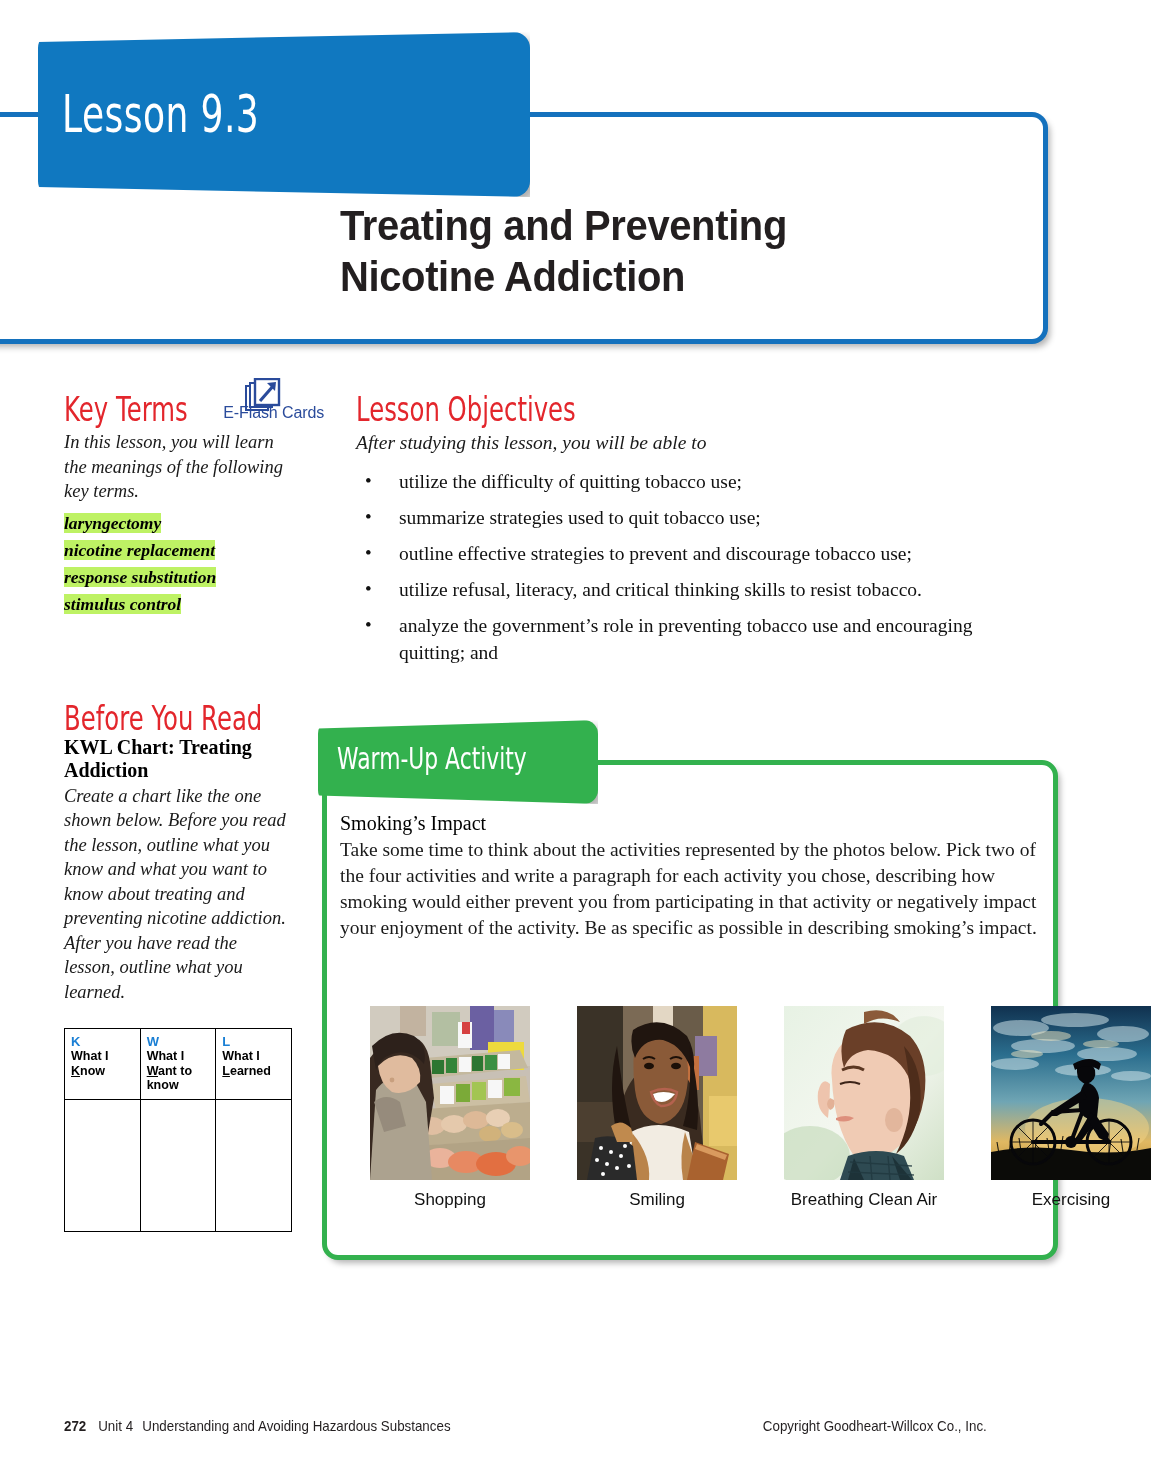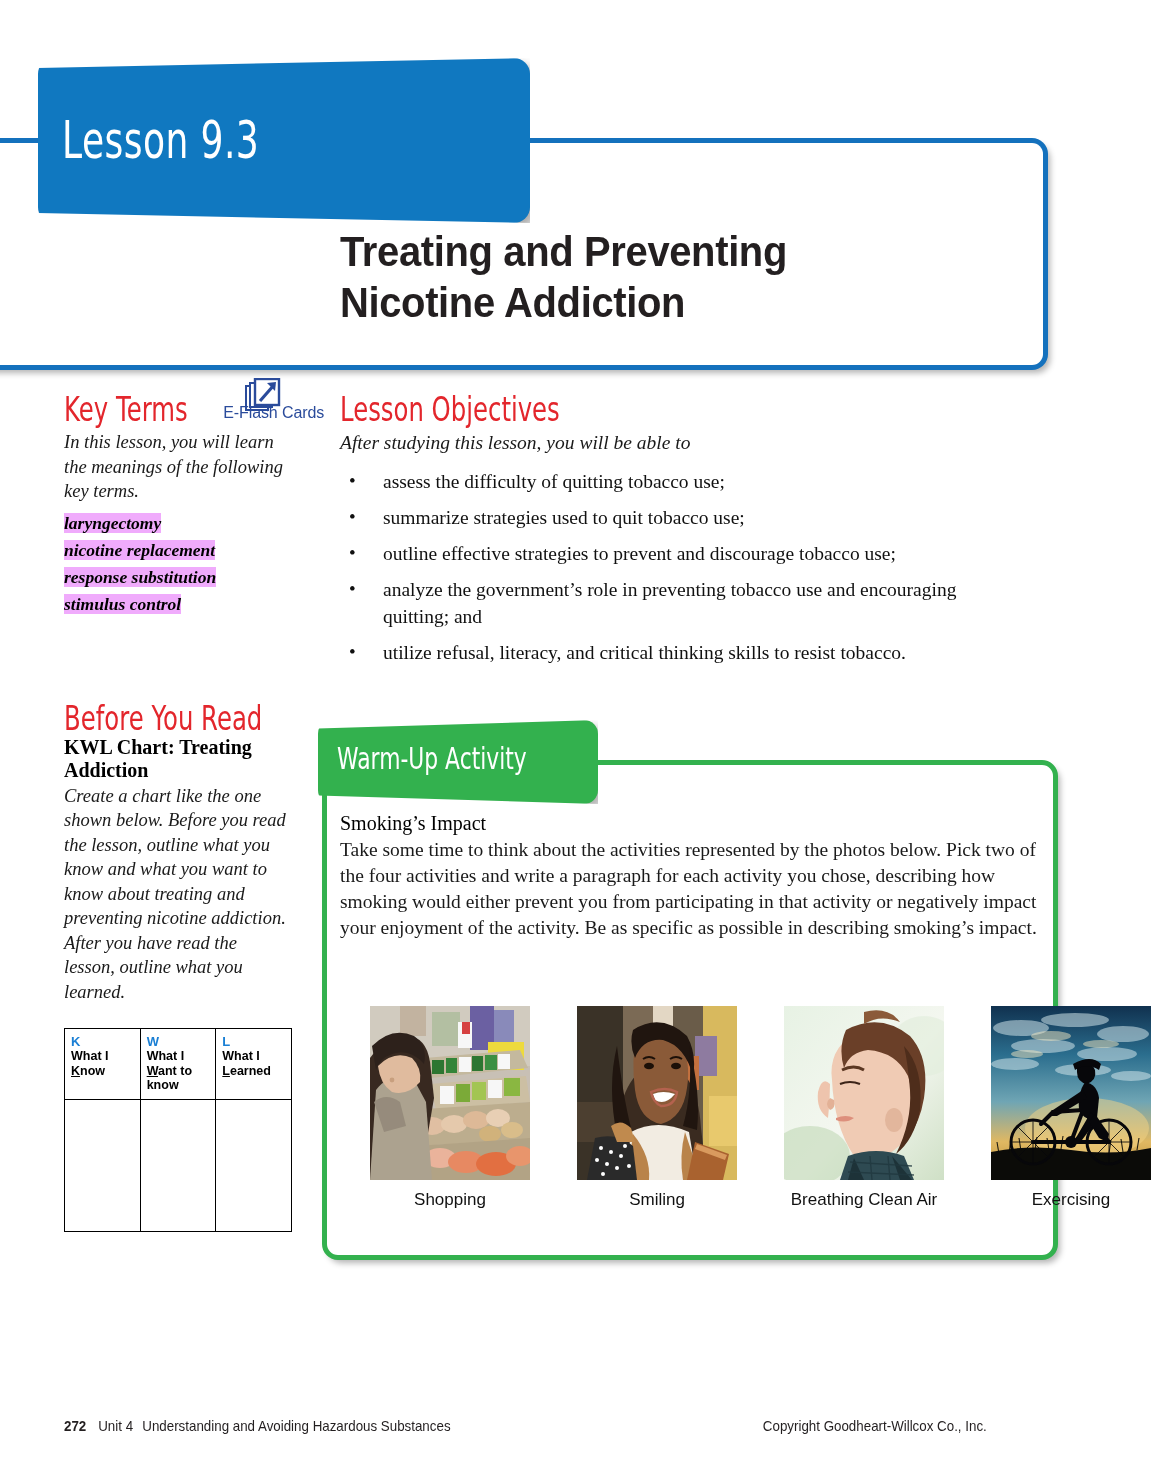--- a/index.html
+++ b/index.html
@@ -14,21 +14,20 @@
     font-family: "Liberation Serif", serif;
     overflow: hidden;
   }
 
   
   #header-zone {
     position: absolute;
     left: 0; top: 0;
     width: 1000px;
     height: 370px;
-    margin-top: 26px;
   }
   .blue-frame {
     position: absolute;
     left: -30px;
     top: 112px;
     width: 1078px;
     height: 232px;
     border: 5px solid #1471bd;
     border-left: none;
     border-top-right-radius: 16px;
@@ -131,21 +130,21 @@
     line-height: 24.5px;
     color: #1a1a1a;
   }
   .keyterm {
     font-family: "Liberation Serif", serif;
     font-style: italic;
     font-weight: bold;
     font-size: 17.5px;
     line-height: 22px;
     color: #000;
-    background: #f0abfc;
+    background: #bef264;
     display: inline;
     box-decoration-break: clone;
     -webkit-box-decoration-break: clone;
   }
   .keyterm-line { margin-top: 5px; }
 
   #before-you-read { margin-top: 86px; }
   .bold-serif-sub {
     font-family: "Liberation Serif", serif;
     font-weight: bold;
@@ -178,21 +177,21 @@
     font-weight: bold;
     font-size: 13px;
     line-height: 15px;
   }
   .kwl-body-row td { height: 120px; }
   .ul { text-decoration: underline; }
 
   
   #objectives {
     position: absolute;
-    left: 340px;
+    left: 356px;
     top: 392px;
     width: 700px;
   }
   .obj-intro {
     font-family: "Liberation Serif", serif;
     font-style: italic;
     font-size: 19.5px;
     color: #1a1a1a;
     margin-top: 10px;
   }
@@ -396,25 +395,25 @@
       </tr>
     </tbody>
       </table>
   </div>
 </div>
 
 <div id="objectives">
   <div class="redhead">Lesson Objectives</div>
   <div class="obj-intro">After studying this lesson, you will be able to</div>
   <ul class="obj-list">
-    <li>assess the difficulty of quitting tobacco use;</li>
+    <li>utilize the difficulty of quitting tobacco use;</li>
     <li>summarize strategies used to quit tobacco use;</li>
     <li>outline effective strategies to prevent and discourage tobacco use;</li>
+    <li>utilize refusal, literacy, and critical thinking skills to resist tobacco.</li>
     <li style="width:600px;">analyze the government’s role in preventing tobacco use and encouraging quitting; and</li>
-    <li>utilize refusal, literacy, and critical thinking skills to resist tobacco.</li>
   </ul>
 </div>
 
 <div id="warmup-zone">
   <div class="green-frame"></div>
   <div class="warmup-tab"></div>
   <div class="warmup-tab-label">Warm-Up Activity</div>
 
   <div class="warmup-body">
     <div class="warmup-title">Smoking’s Impact</div>

